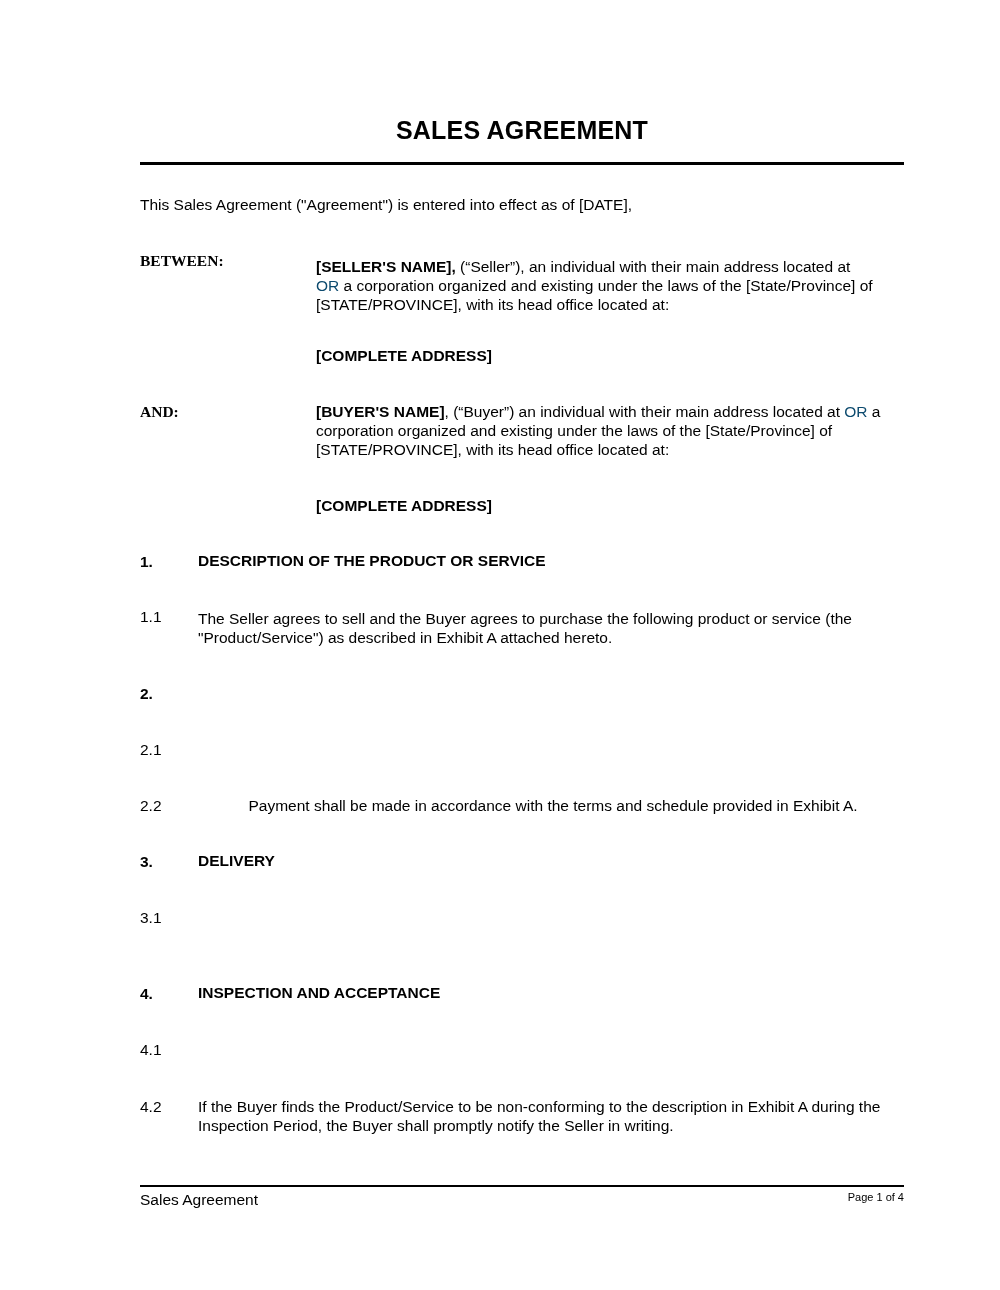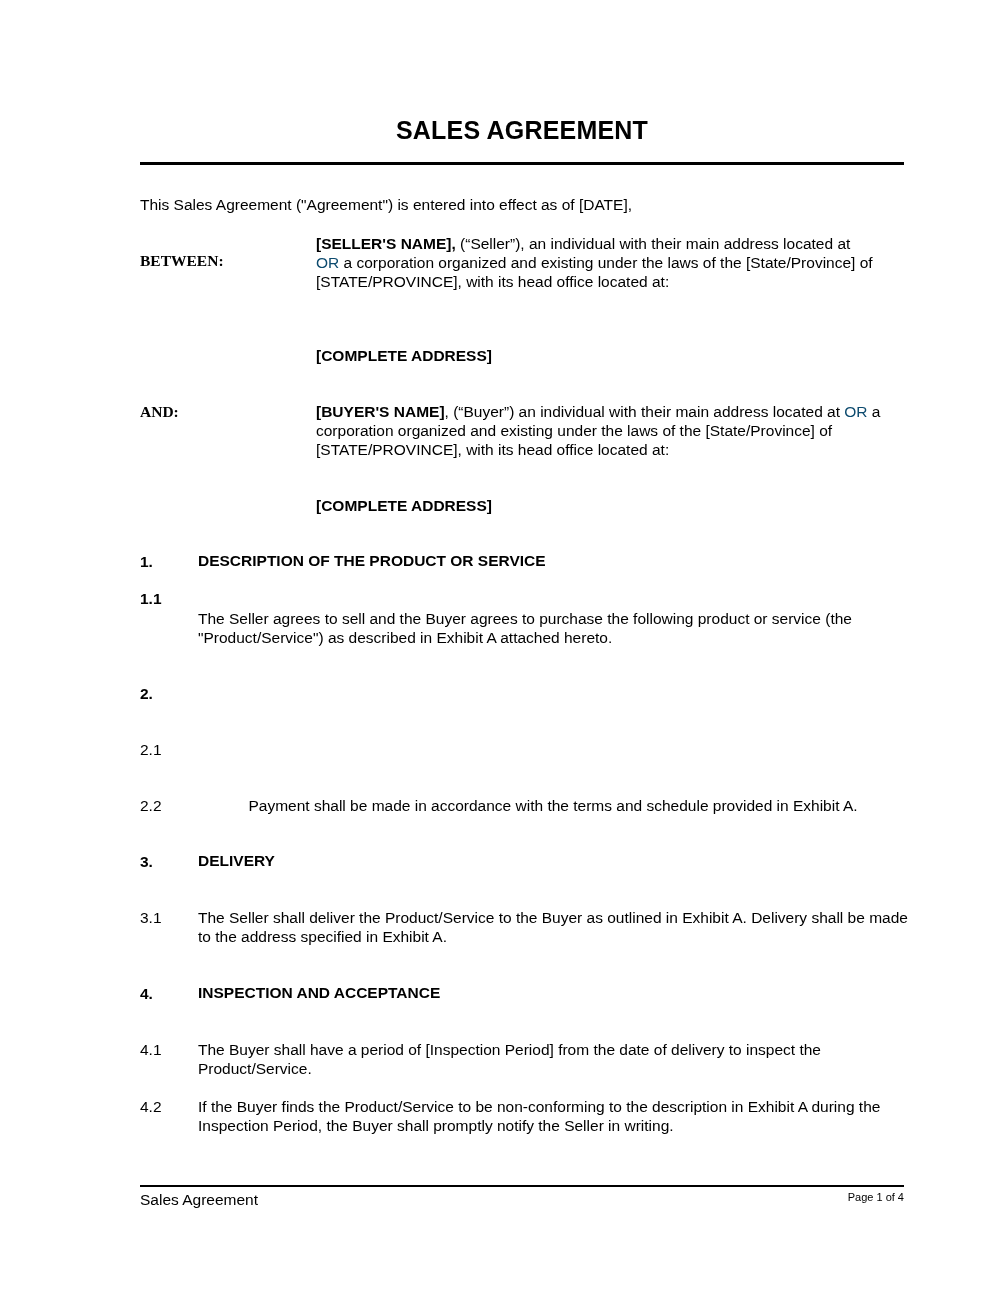--- a/index.html
+++ b/index.html
@@ -28,50 +28,48 @@
 <body>
 
 <div class="page">
 
   <div class="title">SALES AGREEMENT</div>
   <div class="title-rule"></div>
 
   <div class="abs" style="top:195px;">This Sales Agreement ("Agreement") is entered into effect as of [DATE],</div>
 
   <div class="abs label" style="top:251px;">BETWEEN:</div>
-  <div class="party" style="top:234px;">
+  <div class="party" style="top:257px;">
     <span class="b">[SELLER'S NAME],</span><span> (“Seller”), an individual with their main address located at</span><br>
     <span class="or">OR</span><span> a corporation organized and existing under the laws of the [State/Province] of [STATE/PROVINCE], with its head office located at:</span>
   </div>
   <div class="party b" style="top:346px;">[COMPLETE ADDRESS]</div>
 
   <div class="abs label" style="top:402px;">AND:</div>
   <div class="party" style="top:402px;">
     <span class="b">[BUYER'S NAME]</span><span>, (“Buyer”) an individual with their main address located at </span><span class="or">OR</span><span> a corporation organized and existing under the laws of the [State/Province] of [STATE/PROVINCE], with its head office located at:</span>
   </div>
   <div class="party b" style="top:496px;">[COMPLETE ADDRESS]</div>
 
   <div class="abs b" style="top:552px;">1.</div>
   <div class="sec-title" style="top:552px;">DESCRIPTION OF THE PRODUCT OR SERVICE</div>
-  <div class="abs" style="top:589px;font-weight:bold;">1.1</div>
+  <div class="abs" style="top:607px;">1.1</div>
   <div class="clause-text" style="top:609px;">The Seller agrees to sell and the Buyer agrees to purchase the following product or service (the "Product/Service") as described in Exhibit A attached hereto.</div>
 
   <div class="abs b" style="top:684px;">2.</div>
   <div class="abs" style="top:740px;">2.1</div>
   <div class="abs" style="top:796px;">2.2</div>
   <div class="clause-text" style="top:796px;text-align:center;">Payment shall be made in accordance with the terms and schedule provided in Exhibit A.</div>
 
   <div class="abs b" style="top:852px;">3.</div>
   <div class="sec-title" style="top:852px;">DELIVERY</div>
   <div class="abs" style="top:908px;">3.1</div>
-  <div class="clause-text" style="top:908px;">The Seller shall deliver the Product/Service to the Buyer as outlined in Exhibit A. Delivery shall be made to the address specified in Exhibit A.</div>
 
   <div class="abs b" style="top:984px;">4.</div>
   <div class="sec-title" style="top:984px;">INSPECTION AND ACCEPTANCE</div>
   <div class="abs" style="top:1040px;">4.1</div>
-  <div class="clause-text" style="top:1040px;">The Buyer shall have a period of [Inspection Period] from the date of delivery to inspect the Product/Service.</div>
   <div class="abs" style="top:1097px;">4.2</div>
   <div class="clause-text" style="top:1097px;">If the Buyer finds the Product/Service to be non-conforming to the description in Exhibit A during the Inspection Period, the Buyer shall promptly notify the Seller in writing.</div>
 
   <div class="footer-rule"></div>
   <div class="footer-left">Sales Agreement</div>
   <div class="footer-right">Page 1 of 4</div>
 </div>
 
 </body></html>

